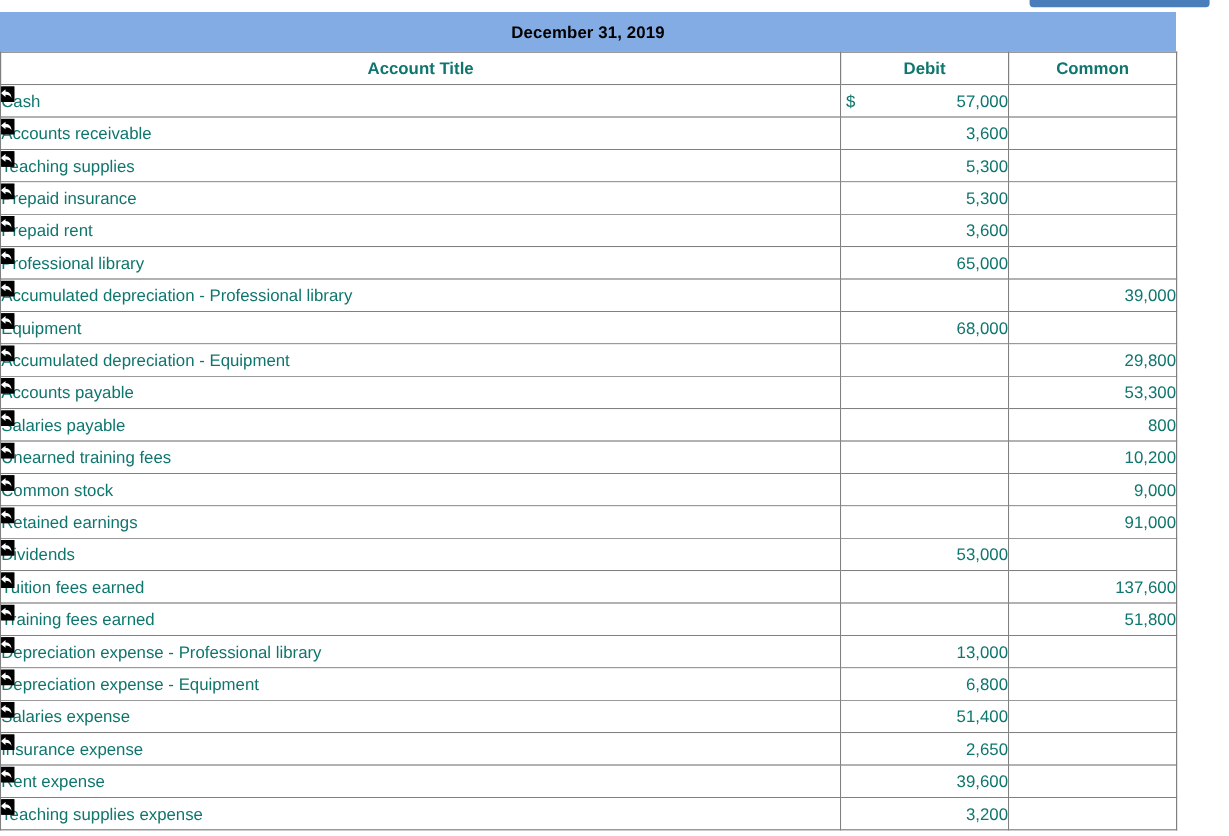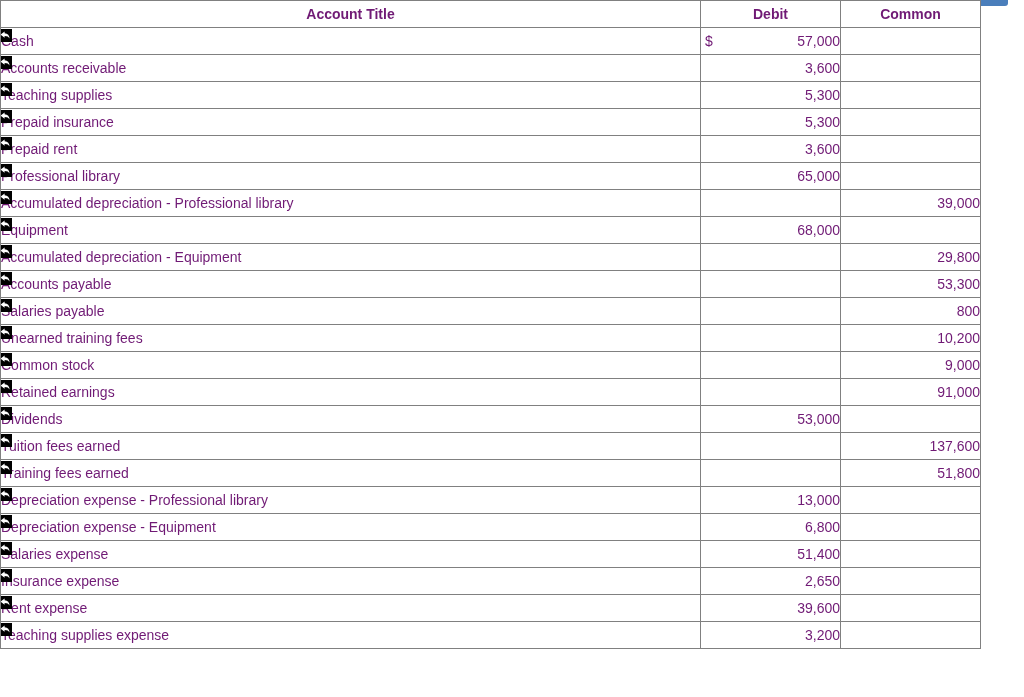--- a/index.html
+++ b/index.html
@@ -44,21 +44,21 @@
     color: #000000;
     letter-spacing: 0.1px;
     margin-top: 10px;
   }
 
   table.tb {
     border-collapse: collapse;
     width: 980px;
     table-layout: fixed;
     font-size: 14px;
-    color: #701a75;
+    color: #0f766e;
   }
 
   table.tb col.c-title  { width: 700px; }
   table.tb col.c-debit  { width: 140px; }
   table.tb col.c-credit { width: 140px; }
 
   table.tb th,
   table.tb td {
     border: 1px solid #808080;
     height: 27px;
@@ -110,20 +110,23 @@
   }
   .row-icon svg { display: block; }
 </style>
 </head>
 <body>
 
 <div class="top-button-strip"></div>
 
 <div class="sheet">
 
+  <div class="title-bar">
+    <span>December 31, 2019</span>
+  </div>
 
   <table class="tb">
     <colgroup>
       <col class="c-title">
       <col class="c-debit">
       <col class="c-credit">
     </colgroup>
     <thead>
       <tr>
         <th>Account Title</th>

